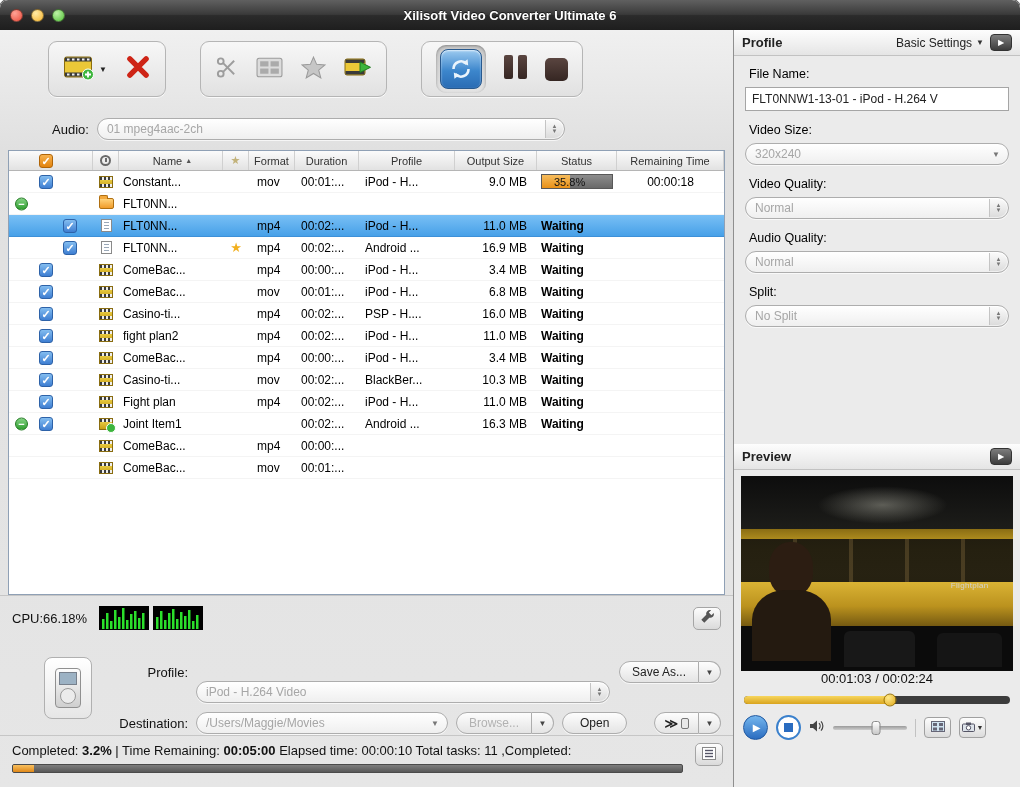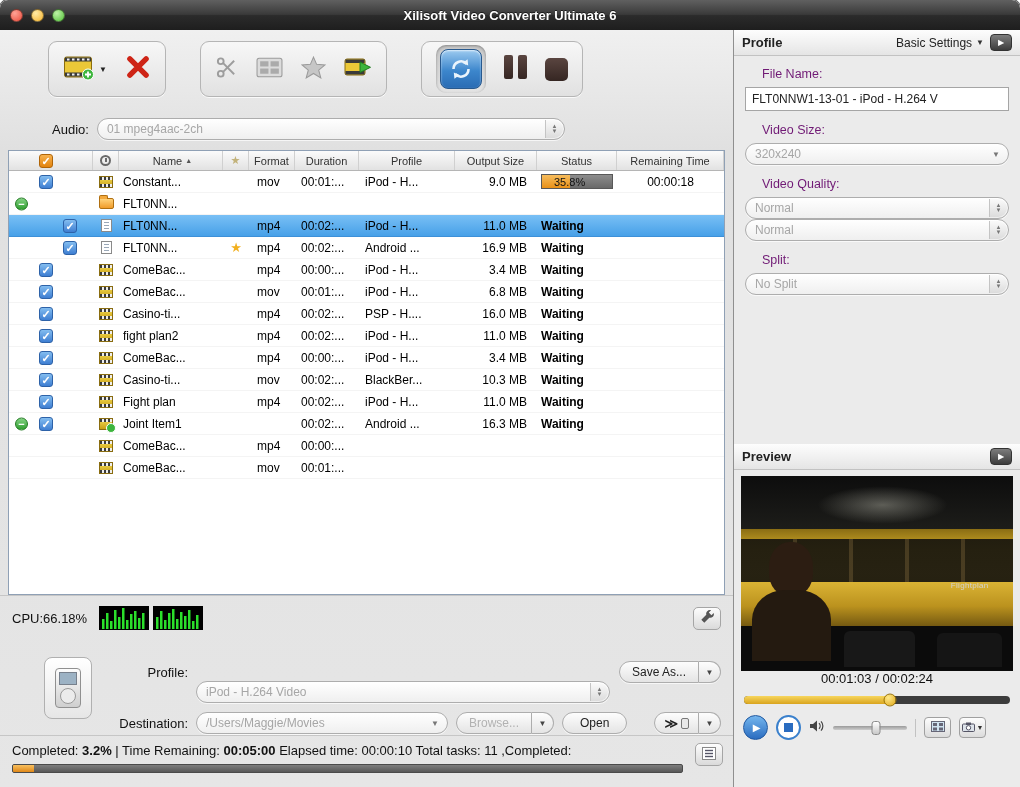--- a/index.html
+++ b/index.html
@@ -123,21 +123,21 @@
 .sprog { height:9px; margin-top:6px; background:linear-gradient(#7e7e7e,#575757); border:1px solid #4a4a4a; border-radius:2px; position:relative; overflow:hidden; }
 .sprog-fill { position:absolute; left:0; top:0; bottom:0; background:linear-gradient(#f8c060,#e08818); }
 
 
 .section-header { height:26px; flex:none; display:flex; align-items:center; gap:6px; padding:0 8px; background:linear-gradient(#fdfdfd,#e5e5e5); border-bottom:1px solid #c2c2c2; }
 .sh-title { font-weight:bold; font-size:13px; color:#222; flex:1; }
 .sh-preset { font-size:12px; color:#222; display:flex; align-items:center; gap:4px; }
 .dd8 { font-size:8px; color:#333; }
 .sh-arrow { width:22px; height:17px; border-radius:4px; background:linear-gradient(#7d7d7d,#3c3c3c); border:1px solid #333; color:#fff; font-size:8px; display:flex; align-items:center; justify-content:center; flex:none; }
 .prof-fields { height:388px; flex:none; padding:8px 11px; }
-.plabel { font-size:12.5px; color:#701a75; margin:12px 17px 6px; }
+.plabel { font-size:12.5px; color:#000000; margin:12px 4px 6px; }
 .plabel.first { margin-top:3px; }
 .pinput { width:100%; height:24px; border:1px solid #a5a5a5; background:#fff; font-size:12px; padding:0 6px; color:#222; font-family:inherit; }
 .pcombo { height:22px; }
 
 
 .video { position:relative; width:272px; height:195px; background:#060606; overflow:hidden; margin:6px auto 0; }
 .v-top { position:absolute; top:0; left:0; right:0; height:28%; background:linear-gradient(#0d0d0d,#1d1d1a); }
 .v-top::after { content:''; position:absolute; left:28%; top:18%; width:48%; height:70%; background:radial-gradient(ellipse, rgba(210,210,195,.38), transparent 70%); }
 .v-bus { position:absolute; top:27%; left:0; right:0; height:51%; background:linear-gradient(#8a6d14,#d4ac28 22%,#e5bf3c 45%,#bb921e 78%,#6e5410); }
 .v-winrow { position:absolute; top:10%; left:0; right:0; height:44%; background:repeating-linear-gradient(90deg,#16140e 0 52px,#3c3220 52px 56px); opacity:.92; }
@@ -707,20 +707,21 @@
 
         <div class="plabel">Video Quality:</div>
         <div class="combo pcombo">
           <span class="combo-val">Normal</span>
           <span class="stepper">
               <span>▲</span>
               <span>▼</span>
             </span>
         </div>
 
+        <div class="plabel">Audio Quality:</div>
         <div class="combo pcombo">
           <span class="combo-val">Normal</span>
           <span class="stepper">
               <span>▲</span>
               <span>▼</span>
             </span>
         </div>
 
         <div class="plabel">Split:</div>
         <div class="combo pcombo">

